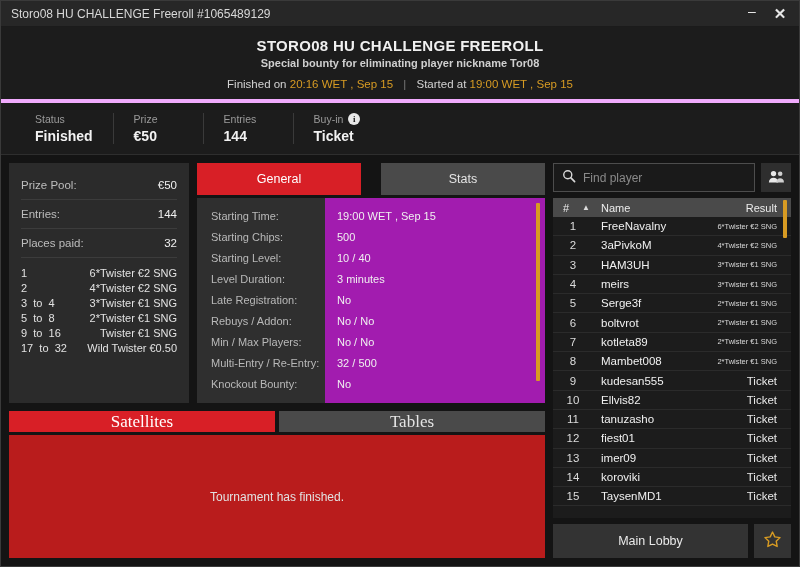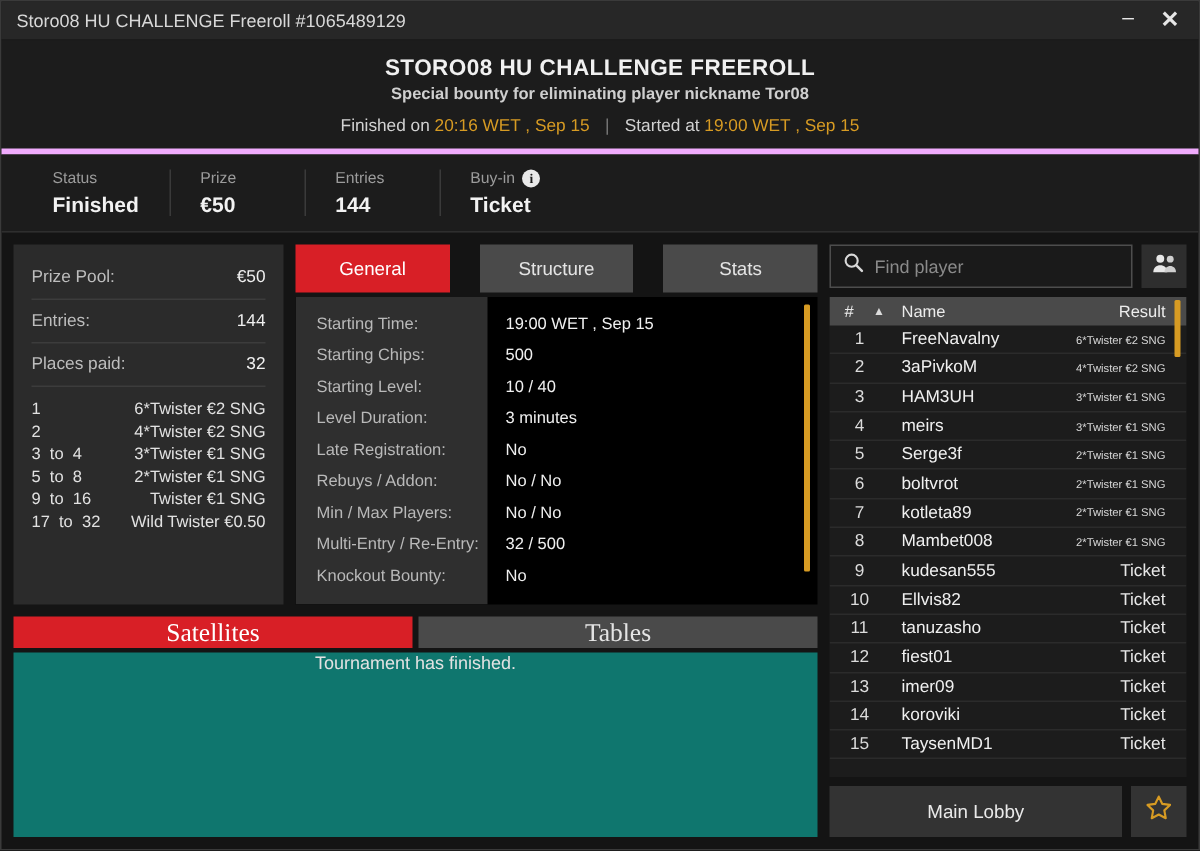--- a/index.html
+++ b/index.html
@@ -123,21 +123,21 @@
     flex: 1;
     height: 32px;
     background: #4a4a4a;
     color: #e4e4e4;
     font-size: 12.5px;
     display: flex; align-items: center; justify-content: center;
   }
   .tab.active { background: #d81f26; color: #fff; }
   .detail-body {
     flex: 1;
-    background: #000000;
+    background: #a21caf;
     margin-top: 3px;
     display: flex;
     position: relative;
     overflow: hidden;
   }
   .detail-keys {
     flex: 0 0 128px;
     background: #2f2f2f;
     padding: 8px 0 0 14px;
   }
@@ -160,22 +160,22 @@
   .bottompanel { flex: 1; display: flex; flex-direction: column; }
   .tabs2 { display: flex; gap: 4px; }
   .tab2 {
     flex: 1; height: 21px;
     background: #4a4a4a; color: #e4e4e4;
     font-size: 17px;
     display: flex; align-items: center; justify-content: center; font-family: Liberation Serif, serif;
   }
   .tab2.active { background: #d81f26; color: #fff; }
   .bottom-body {
-    flex: 1; background: #0f766e; margin-top: 3px;
-    display: flex; align-items: flex-start; justify-content: center;
+    flex: 1; background: #b91c1c; margin-top: 3px;
+    display: flex; align-items: center; justify-content: center;
   }
   .bottom-msg { font-size: 12px; color: #e2e2e2; }
 
   
   .right-col {
     flex: 1; display: flex; flex-direction: column; gap: 6px;
   }
   .search-row { display: flex; gap: 6px; }
   .search-box {
     flex: 1; height: 29px;
@@ -324,21 +324,20 @@
               <div class="pp-item">
                 <span class="place">17  to  32</span>
                 <span class="prize">Wild Twister €0.50</span>
               </div>
             </div>
         </div>
 
         <div class="detailpanel">
           <div class="tabs" id="detail-tabs">
               <div class="tab active">General</div>
-              <div class="tab">Structure</div>
               <div class="tab">Stats</div>
             </div>
           <div class="detail-body">
             <div class="detail-keys" id="detail-keys">
                 <div class="d-key">Starting Time:</div>
                 <div class="d-key">Starting Chips:</div>
                 <div class="d-key">Starting Level:</div>
                 <div class="d-key">Level Duration:</div>
                 <div class="d-key">Late Registration:</div>
                 <div class="d-key">Rebuys / Addon:</div>

